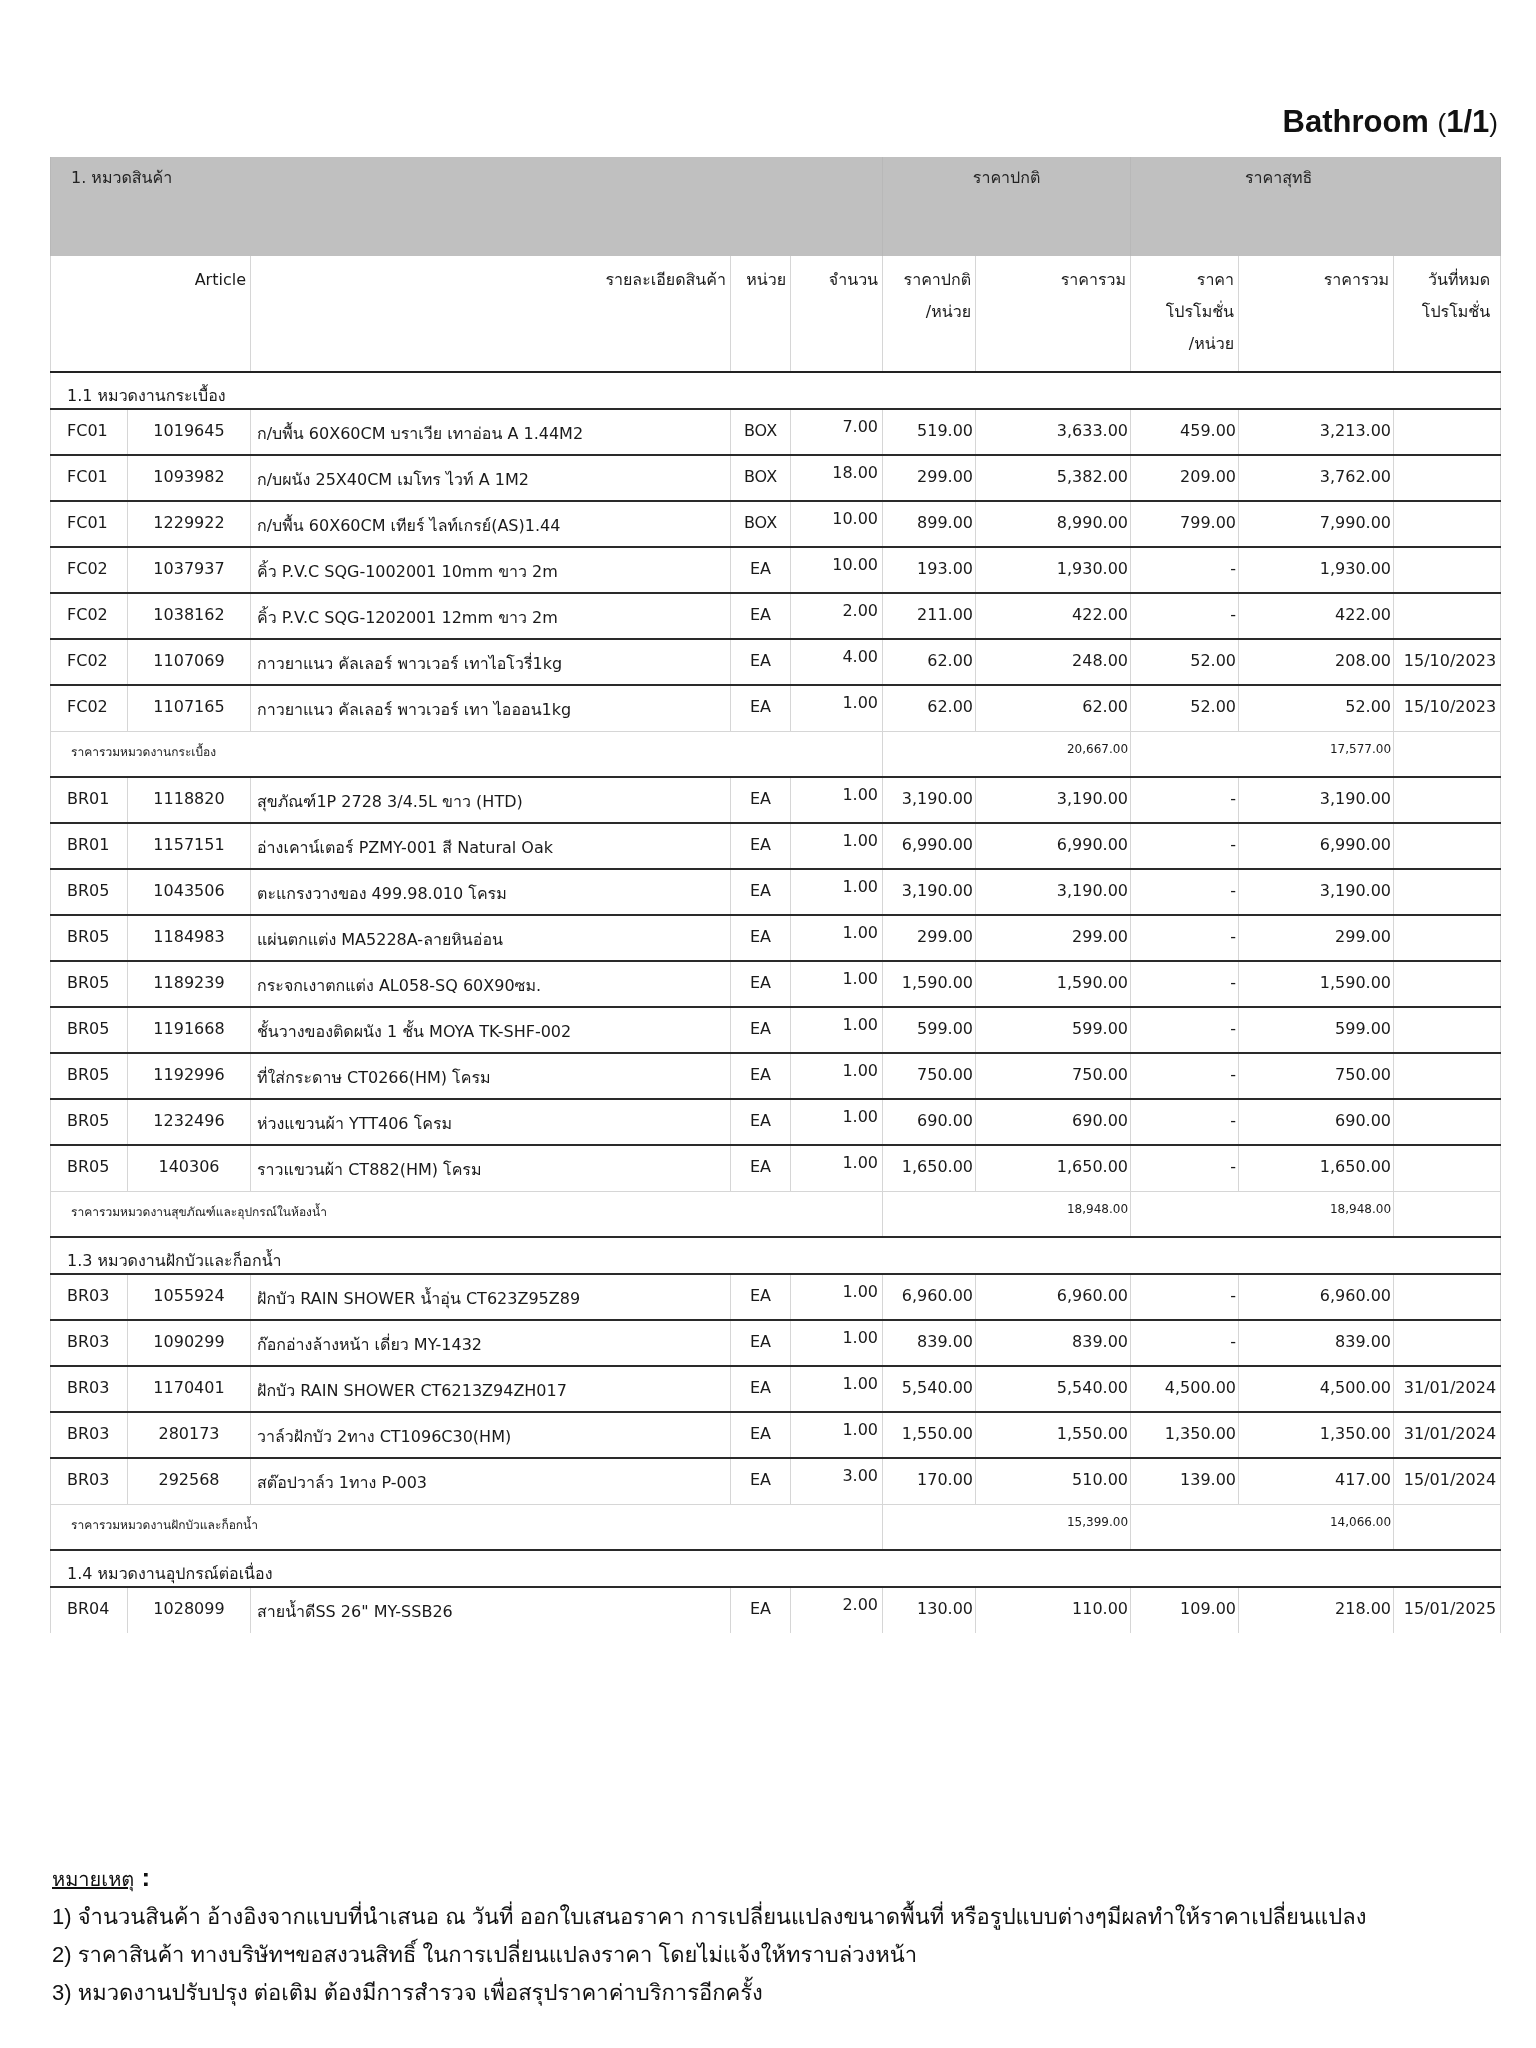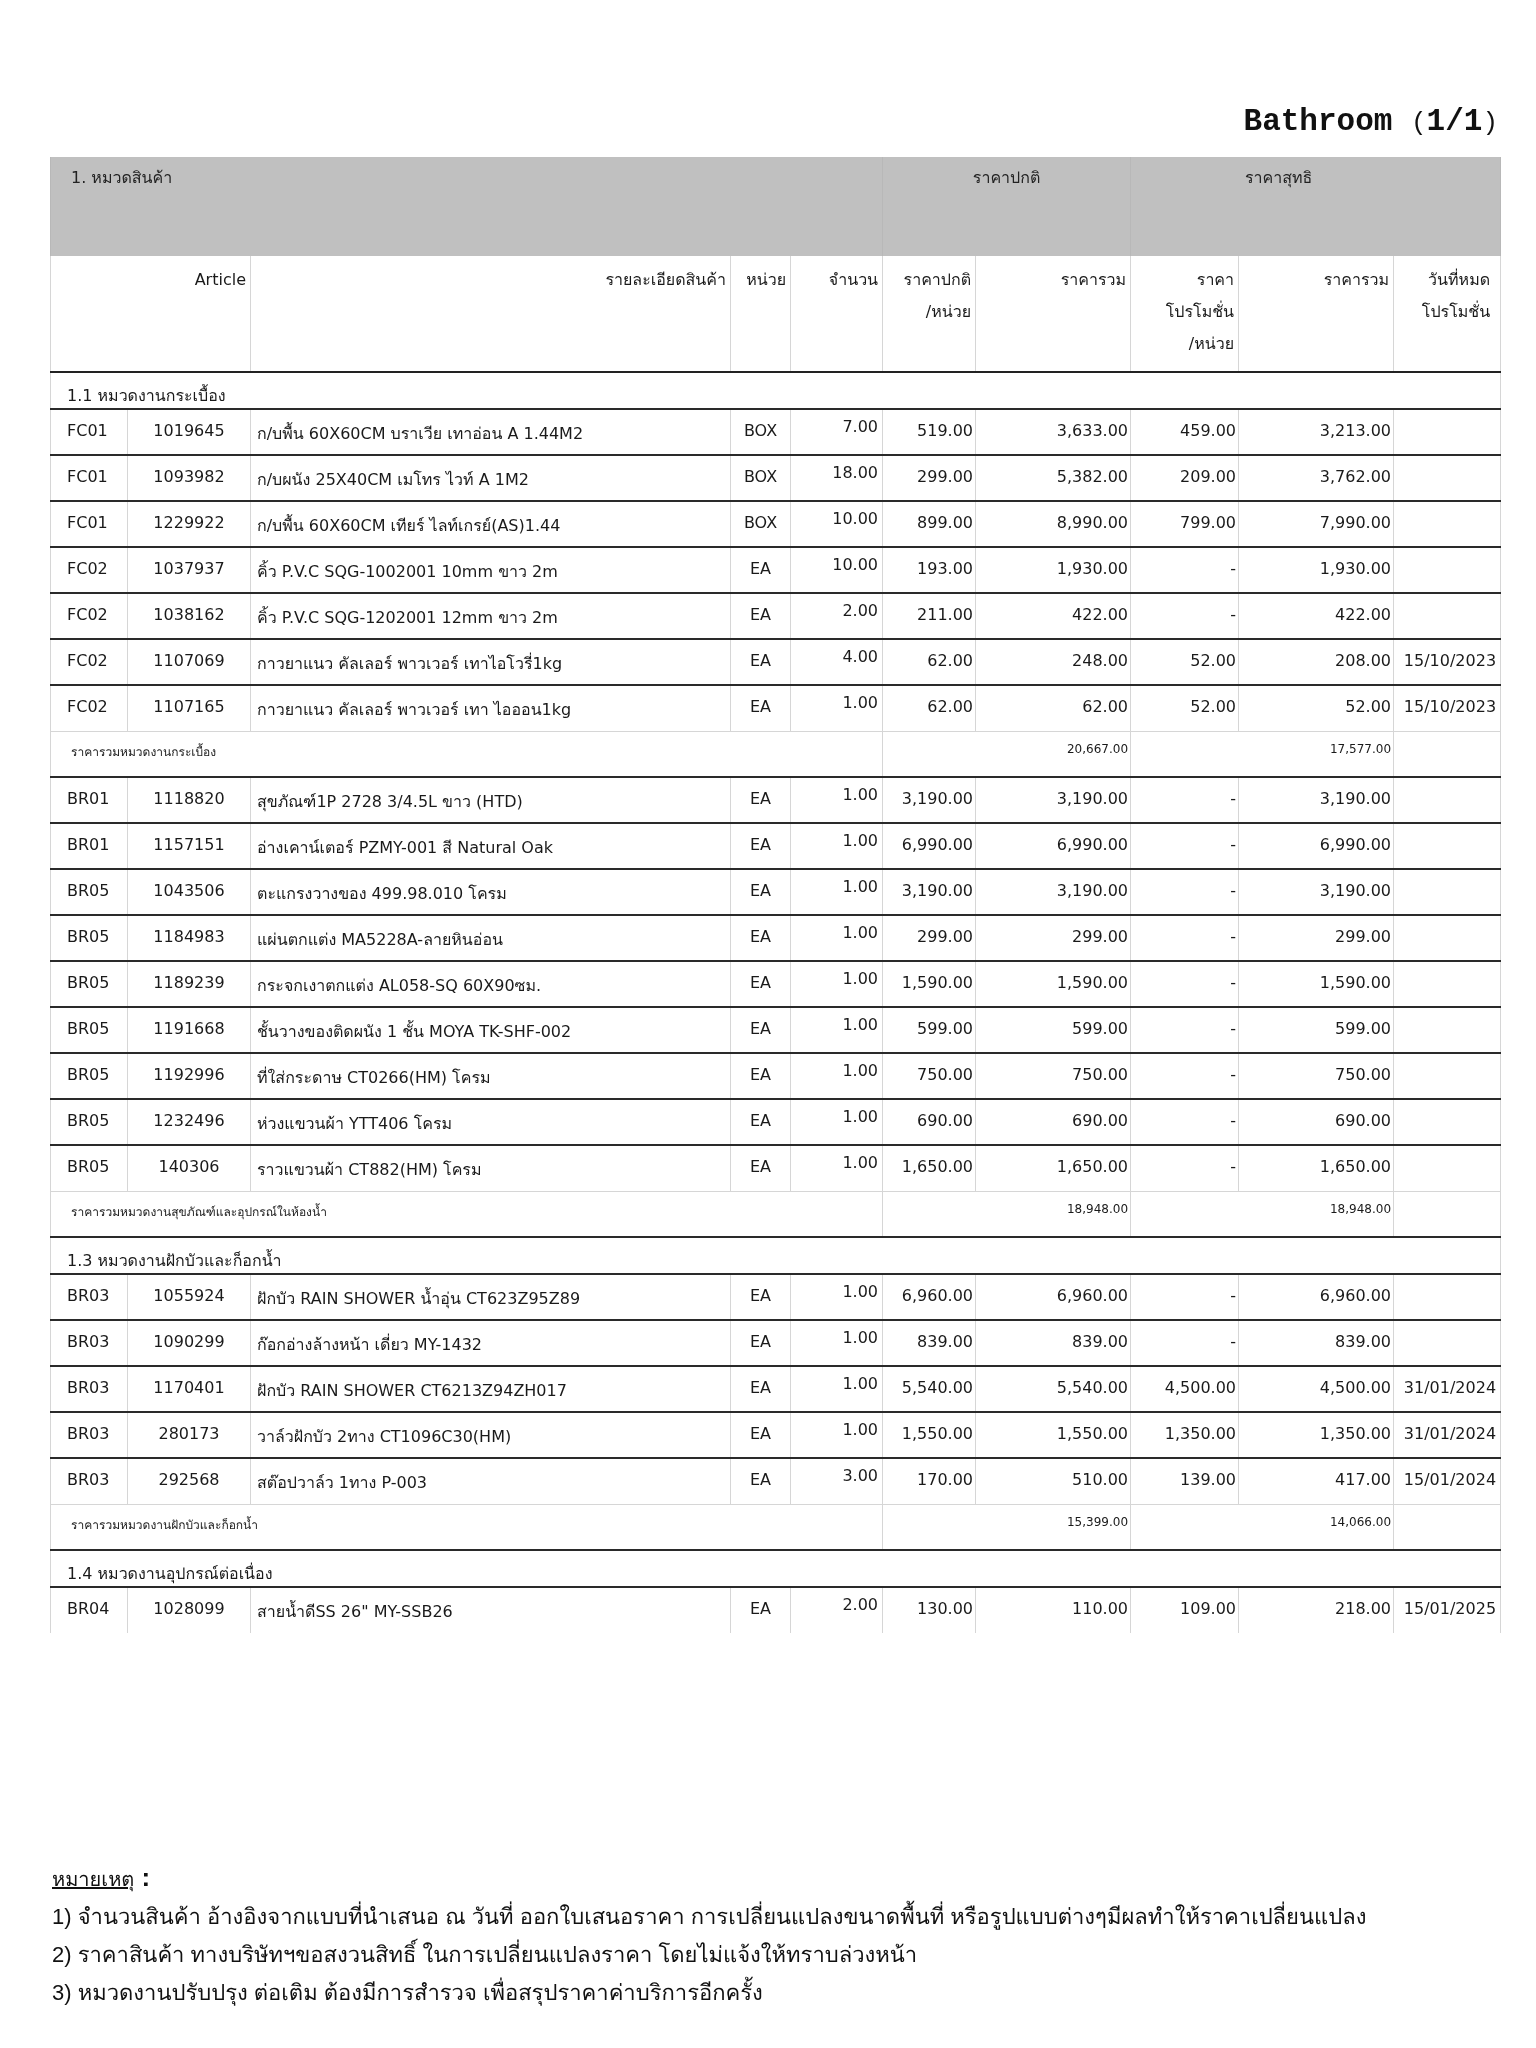--- a/index.html
+++ b/index.html
@@ -3,21 +3,21 @@
 <meta charset="utf-8">
 <style>
   html, body { margin: 0; padding: 0; background: #ffffff; }
   body {
     width: 1536px; height: 2048px; position: relative; overflow: hidden;
     font-family: "DejaVu Sans", "Liberation Sans", sans-serif;
     color: #1a1a1a;
   }
   .page-title {
     position: absolute; right: 38px; top: 104px;
-    font-family: Liberation Mono, monospace; font-weight: bold; font-size: 31px; color: #111;
+    font-family: Liberation Sans, sans-serif; font-weight: bold; font-size: 31px; color: #111;
     letter-spacing: 0px;
   }
   .page-title .paren { font-weight: normal; font-size: 26px; }
 
   table.quote {
     position: absolute; left: 50px; top: 157px;
     width: 1450px; border-collapse: collapse; table-layout: fixed;
     font-size: 16px;
   }
   table.quote td, table.quote th {

